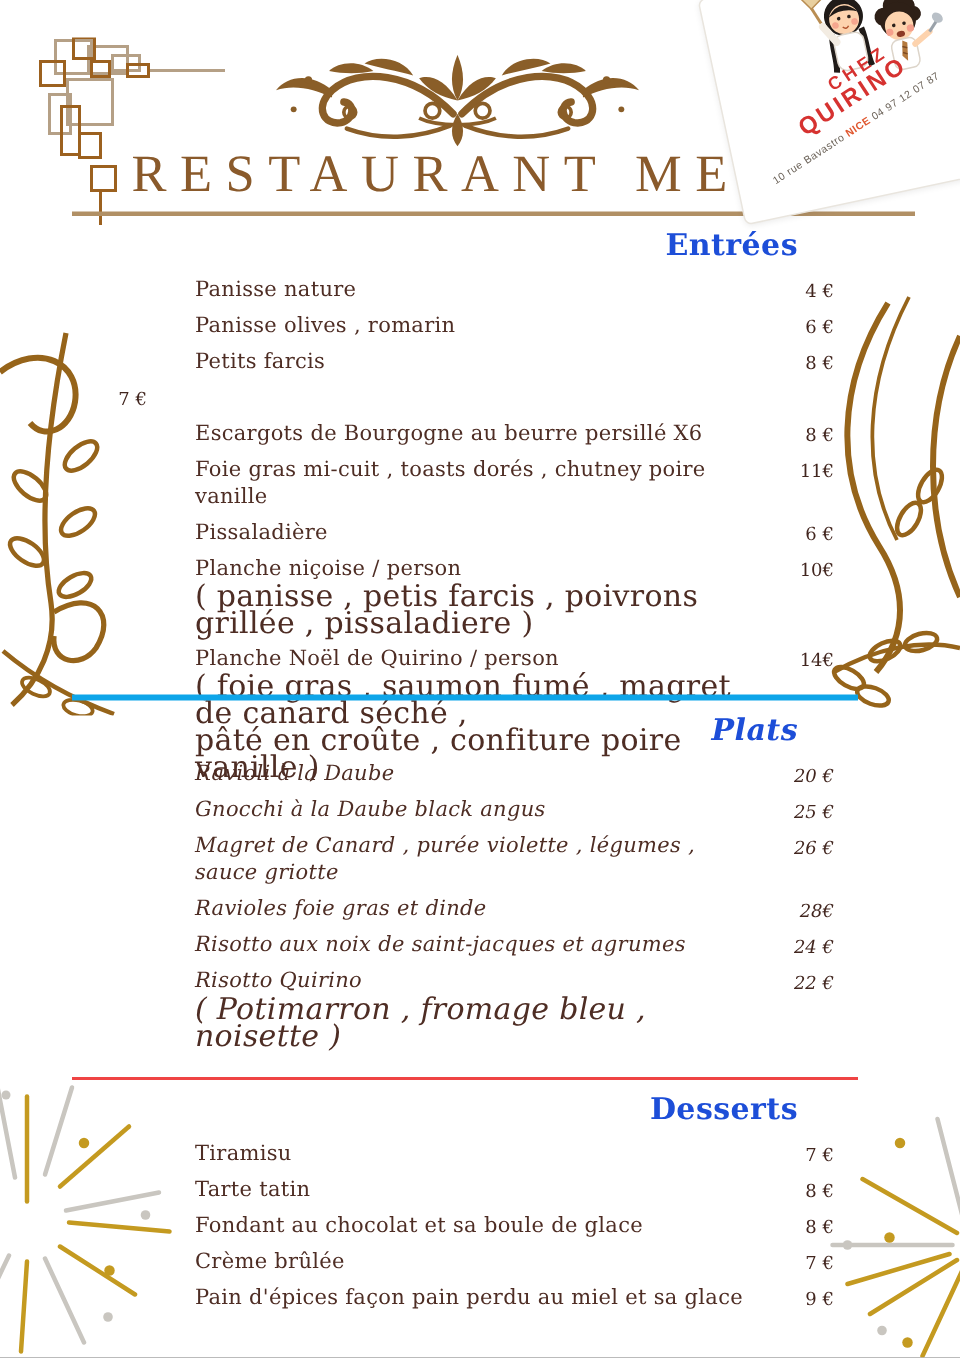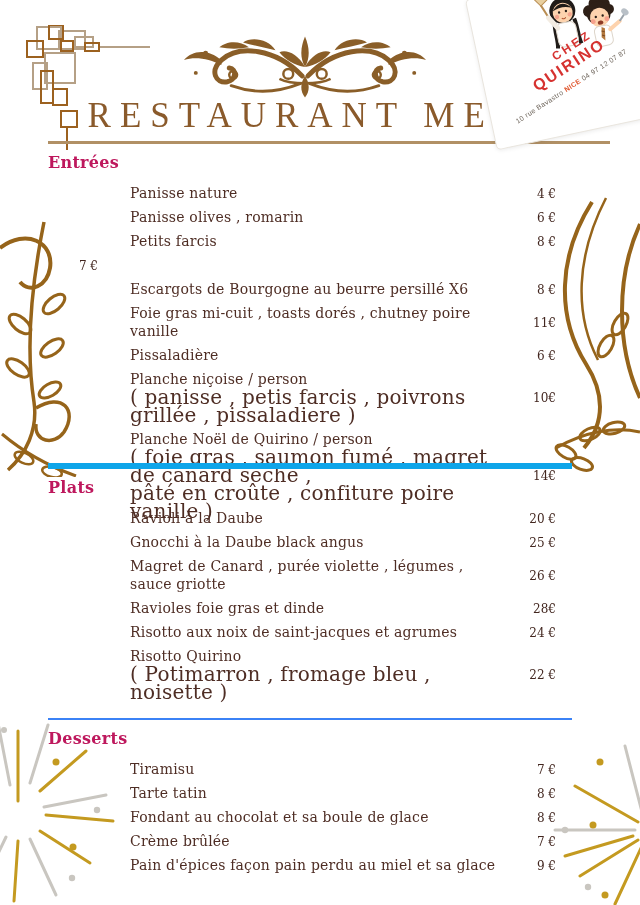--- a/index.html
+++ b/index.html
@@ -38,28 +38,28 @@
   .logo-address{
     position:absolute;left:-6px;top:102px;width:182px;text-align:center;
     transform:rotate(-21deg);
     font-family:"Liberation Sans", sans-serif;font-size:7px;color:#6b6258;
     letter-spacing:.4px;
   }
   .logo-address .city{color:#e0572f;font-weight:bold;}
   
   .section{position:absolute;left:48px;width:524px;}
   .sec-entrees{top:150px;}
-  .sec-plats{top:463px;border-top:6px solid #0ea5e9;padding-top:6px;}
-  .sec-desserts{top:718px;border-top:2px solid #3b82f6;padding-top:6px;}
+  .sec-plats{top:463px;border-top:4px solid #0ea5e9;padding-top:6px;font-style:italic;}
+  .sec-desserts{top:718px;border-top:2px solid #ef4444;padding-top:6px;}
   .section h2{
-    margin:0 40px 8px 0;text-align:left;
-    font-size:16px;line-height:26px;font-weight:bold;color:#be185d;
+    margin:0 40px 8px 0;text-align:right;
+    font-size:20px;line-height:26px;font-weight:bold;color:#1d4ed8;
     letter-spacing:.3px;
   }
-  .row{display:flex;align-items:center;margin-bottom:6px;}
+  .row{display:flex;align-items:flex-start;margin-bottom:6px;}
   .item-text{margin-left:82px;flex:1;}
   .item-name{font-size:14px;line-height:18px;color:#4e2d24;letter-spacing:.2px;}
   .item-sub{font-size:20px;line-height:18px;color:#4e2d24;letter-spacing:.2px;white-space:pre-line;}
   .item-price{
     flex:0 0 50px;text-align:right;padding:2px 16px 0 0;
     font-size:12px;line-height:16px;color:#42261f;white-space:nowrap;
   }
   
   .branch-left{position:absolute;left:0;top:212px;}
   .swirl-right{position:absolute;left:548px;top:196px;}

